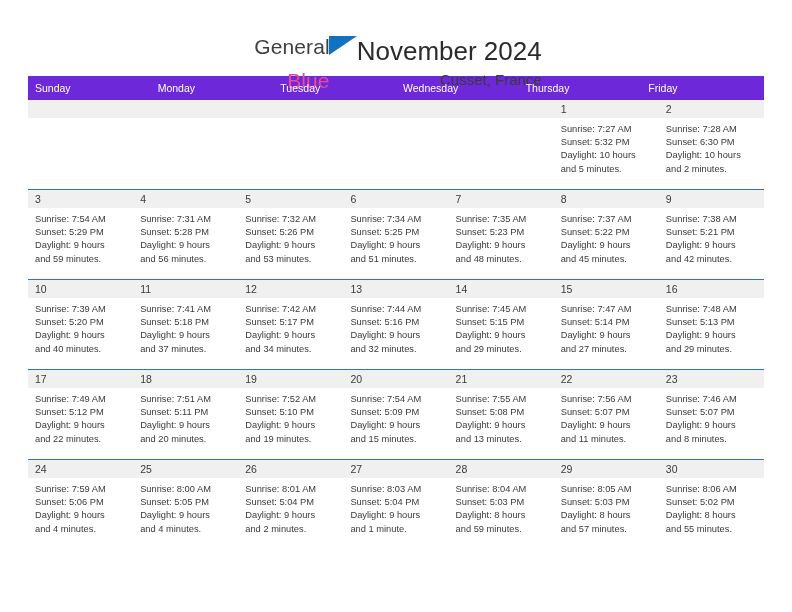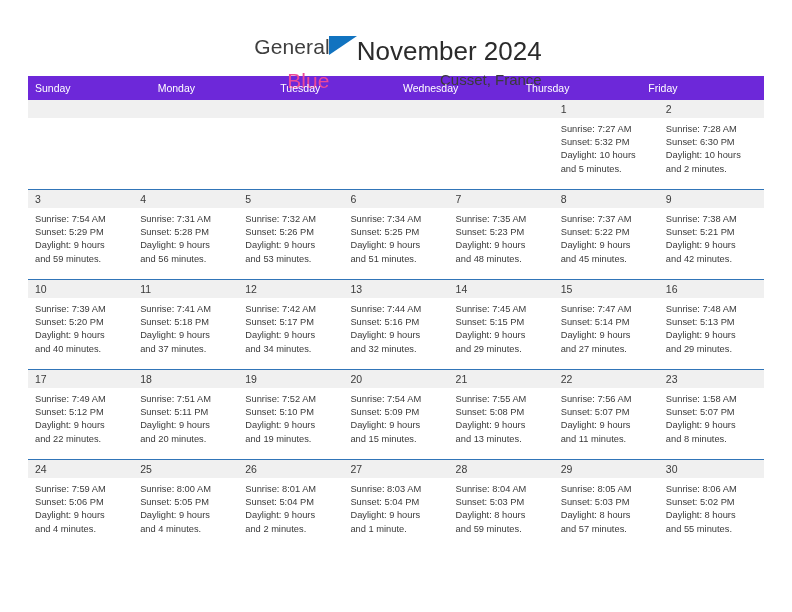--- a/index.html
+++ b/index.html
@@ -392,21 +392,21 @@
             <div class="day-body">
               <div class="day-line">Sunrise: 7:56 AM</div>
               <div class="day-line">Sunset: 5:07 PM</div>
               <div class="day-line">Daylight: 9 hours</div>
               <div class="day-line">and 11 minutes.</div>
             </div>
           </div>
           <div class="day-cell">
             <div class="day-number">23</div>
             <div class="day-body">
-              <div class="day-line">Sunrise: 1:58 AM</div>
+              <div class="day-line">Sunrise: 7:46 AM</div>
               <div class="day-line">Sunset: 5:07 PM</div>
               <div class="day-line">Daylight: 9 hours</div>
               <div class="day-line">and 8 minutes.</div>
             </div>
           </div>
         </div>
         <div class="week-row">
           <div class="day-cell">
             <div class="day-number">24</div>
             <div class="day-body">

